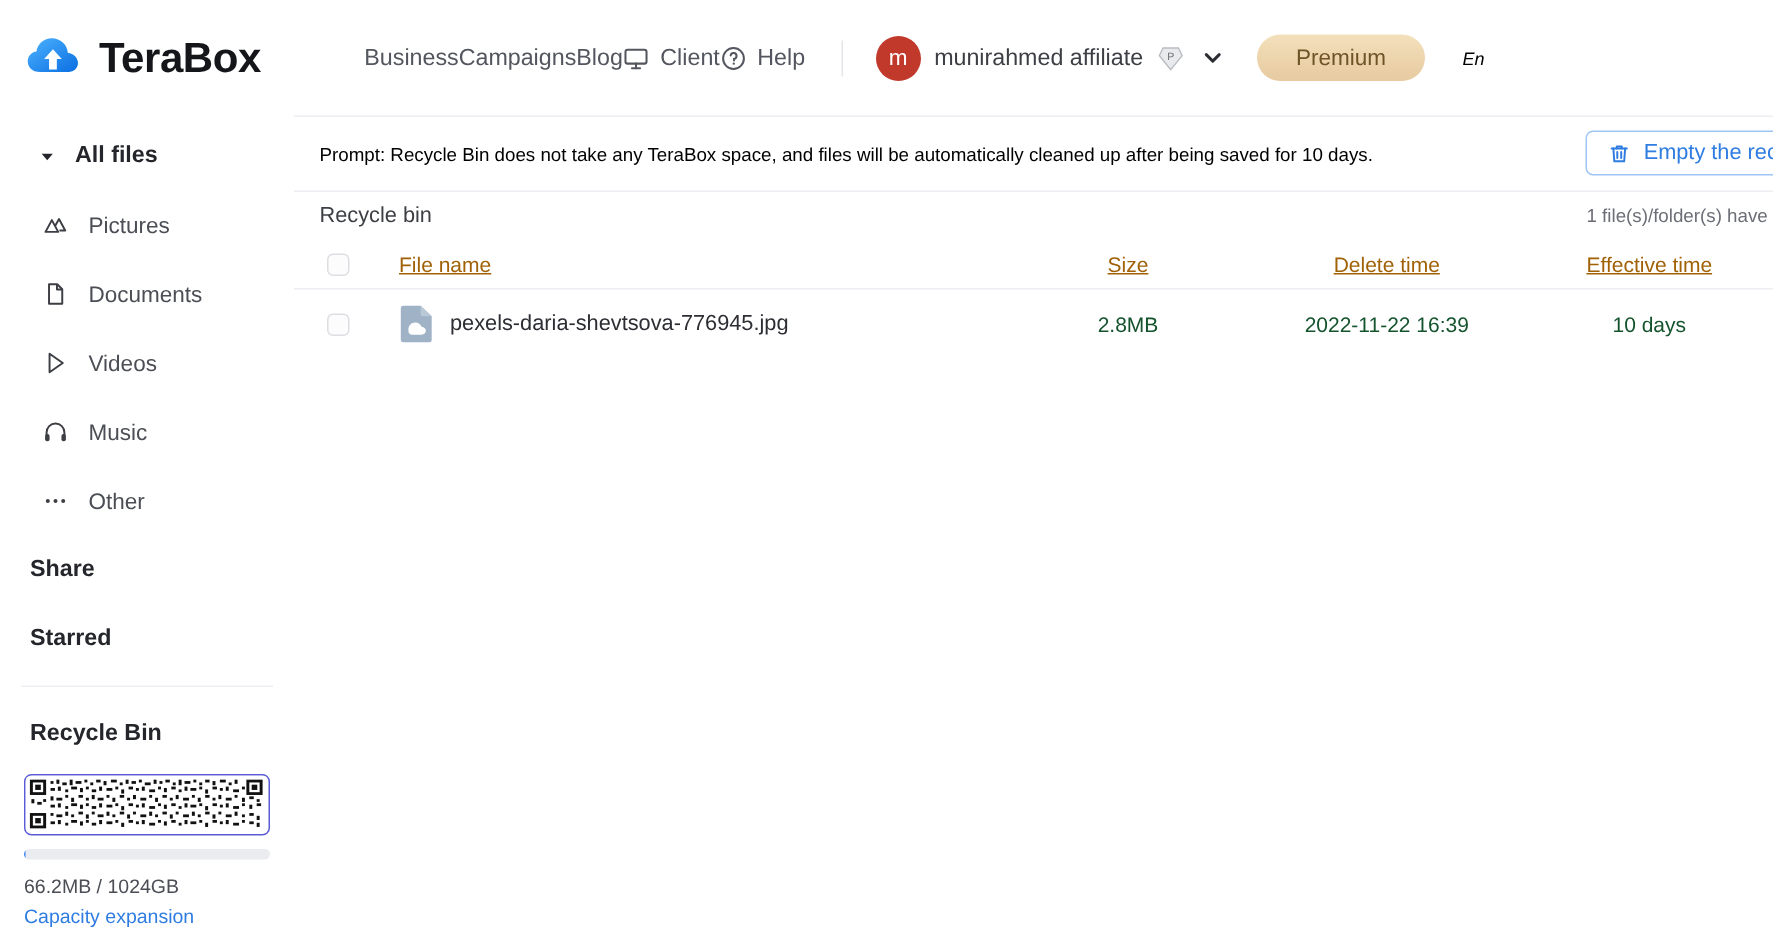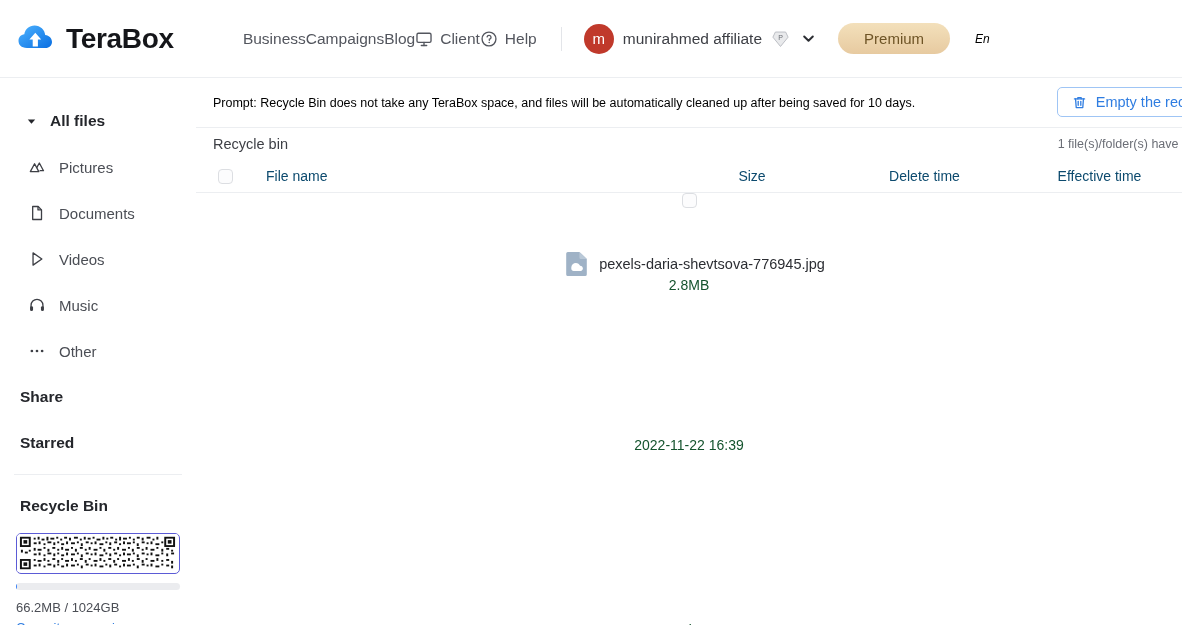--- a/index.html
+++ b/index.html
@@ -58,21 +58,21 @@
     font-family: "Liberation Sans", sans-serif;
   }
   .lang {
     margin-left: 25px; font-size: 12px; color: #000000; cursor: pointer;
     white-space: nowrap;
     font-style: italic;
   }
 
   
   .sidebar {
-    position: absolute; top: 78px; left: 0; width: 196px; height: 547px;
+    position: absolute; top: 61px; left: 0; width: 196px; height: 547px;
     background: #fff;
   }
   .side-top { padding-top: 20px; }
   .side-row {
     display: flex; align-items: center; height: 46px;
     padding-left: 28px; cursor: pointer; gap: 13px;
   }
   .side-row.root { padding-left: 22px; gap: 10px; }
   .side-label { font-size: 15px; color: #4b4e55; }
   .side-label.bold { font-weight: bold; color: #24262b; font-size: 15.5px; }
@@ -127,27 +127,27 @@
   .subbar-note {
     font-size: 12.5px; color: #6b6e76; white-space: nowrap;
     position: relative; left: 41px;
   }
 
   .table { width: 100%; }
   .thead, .trow {
     display: flex; align-items: center; position: relative;
   }
   .thead { height: 33px; border-bottom: 1px solid #eceef1; }
-  .trow { height: 46px; flex-direction: column; }
+  .trow { height: 46px; }
   .c-check { width: 58px; display: flex; justify-content: center; flex: 0 0 58px; }
   .c-name { flex: 1 1 auto; display: flex; align-items: center; gap: 11px; padding-left: 12px; }
   .c-size { width: 160px; flex: 0 0 160px; text-align: center; }
   .c-del { width: 185px; flex: 0 0 185px; text-align: center; }
   .c-eff  { width: 165px; flex: 0 0 165px; text-align: center; }
-  .th { font-size: 14px; color: #0c4a6e; }
+  .th { font-size: 14px; color: #a16207; text-decoration: underline; }
   .td { font-size: 14px; color: #14532d; }
   .td-name { font-size: 14.5px; color: #2c2e33; }
   .checkbox {
     width: 15px; height: 15px; border: 1px solid #dcdee2; border-radius: 4px;
     background: #fcfcfd; cursor: pointer; display: block;
   }
   .file-icon { width: 23px; height: 26px; display: block; }
 </style>
 </head>
 <body>

